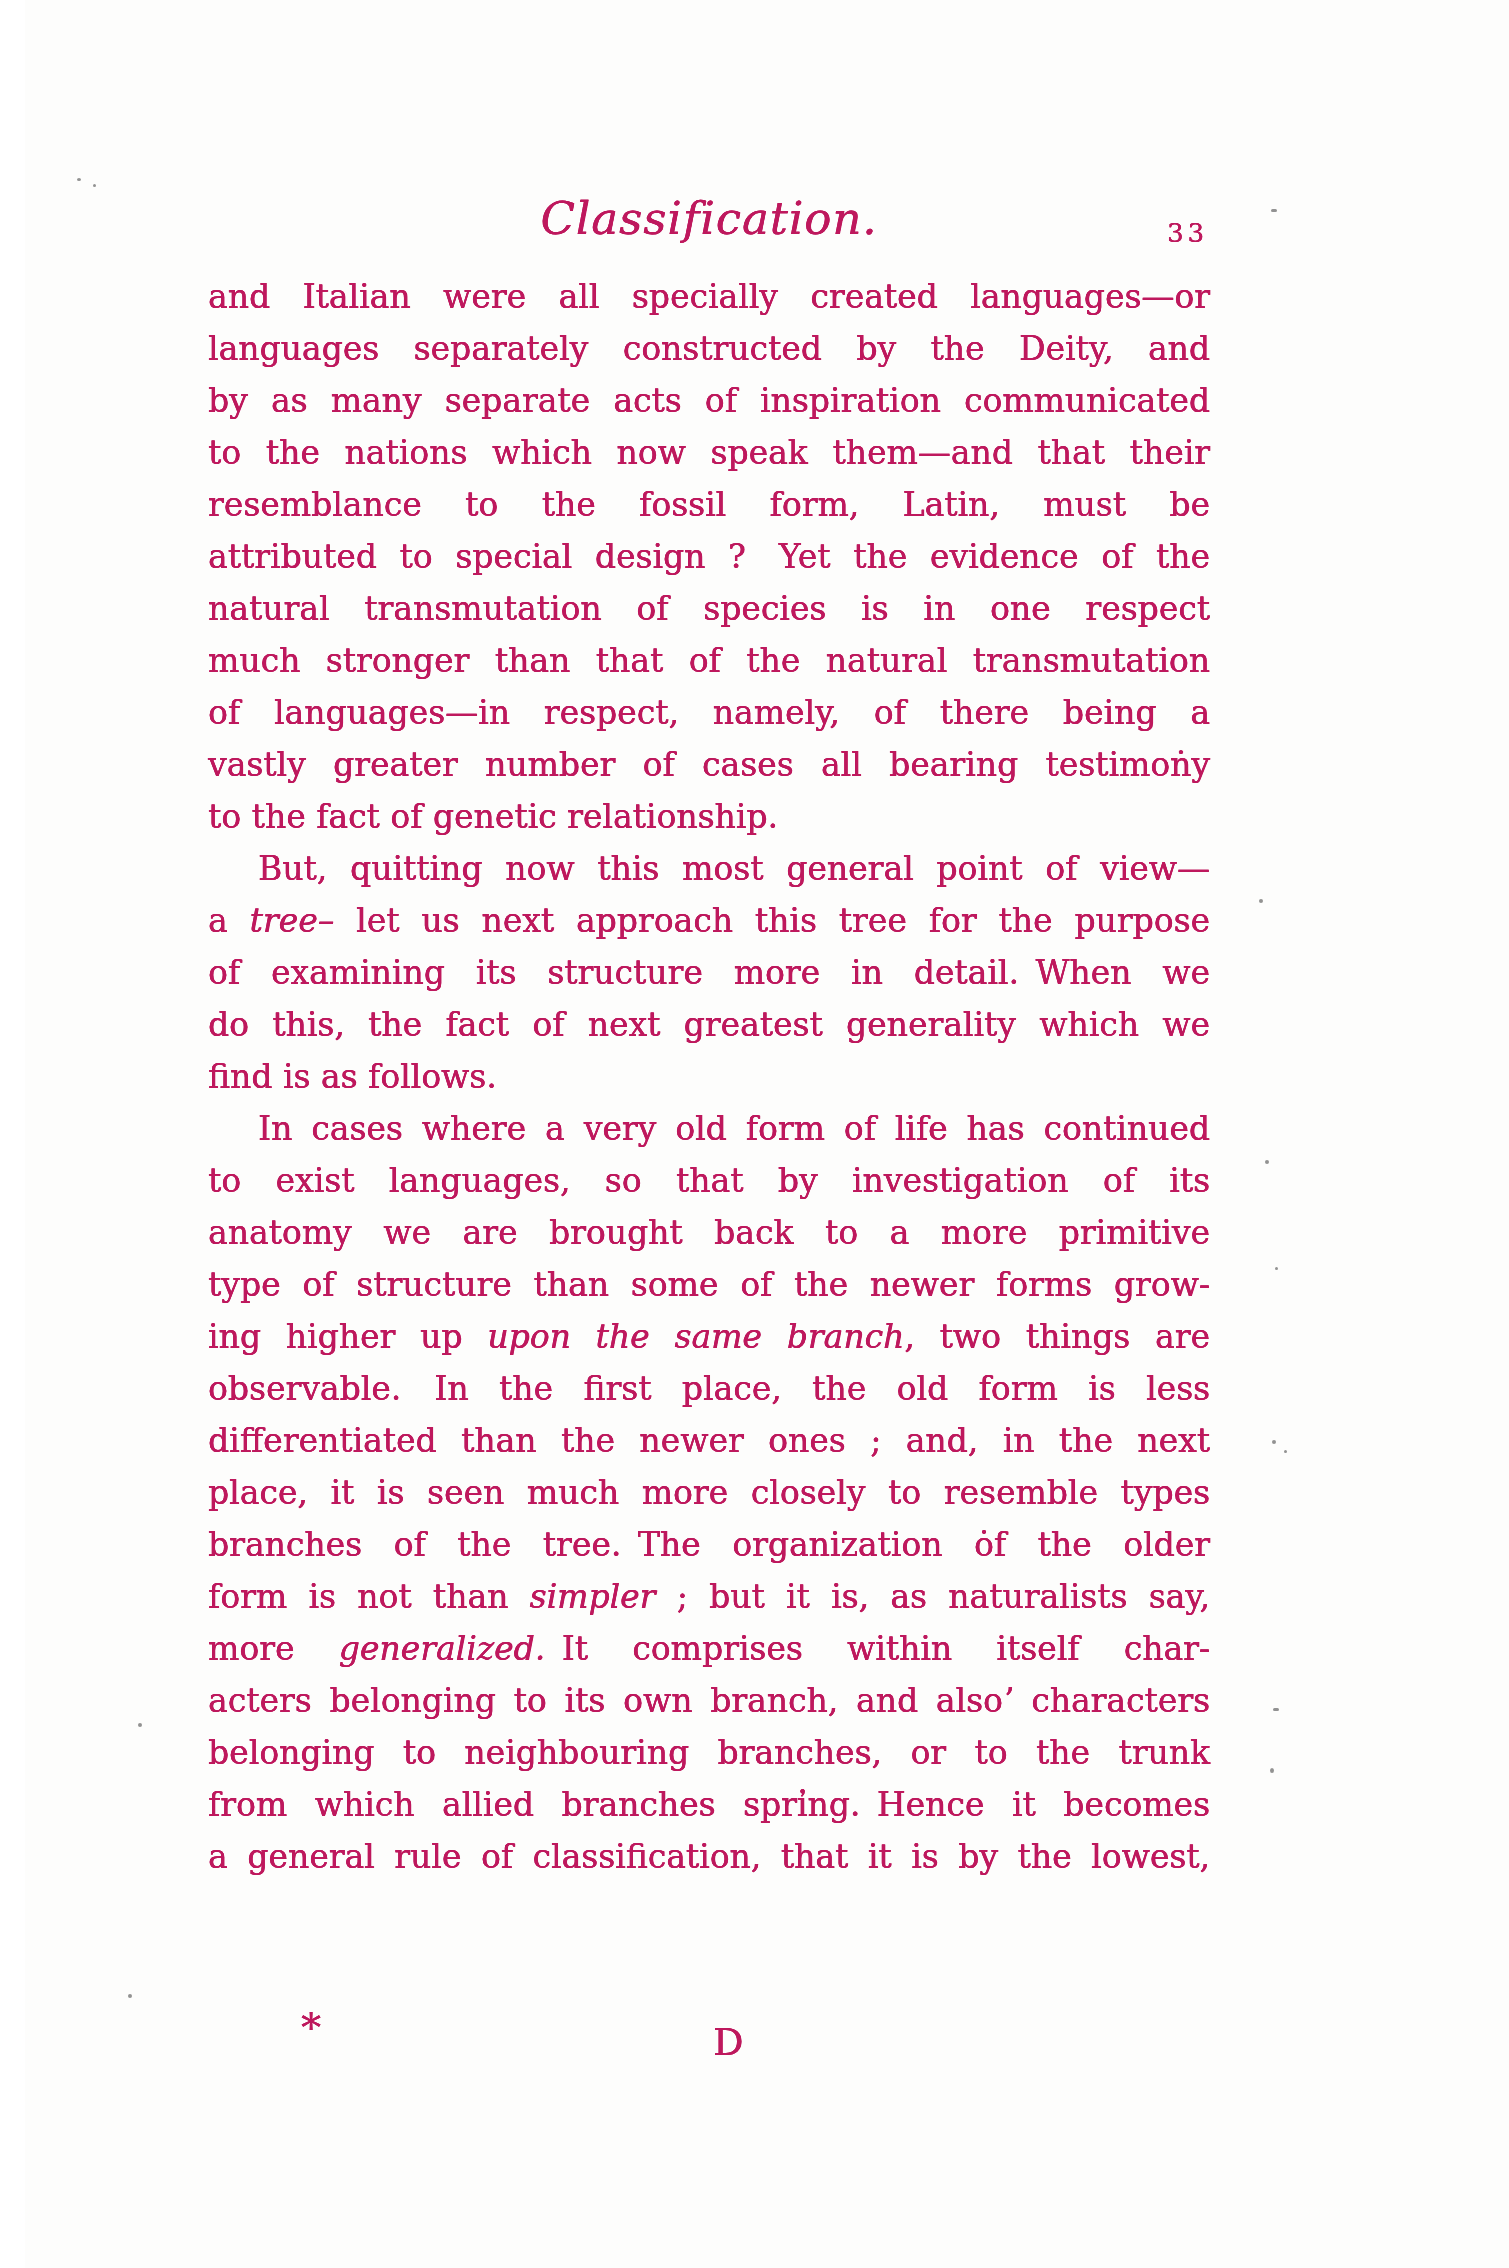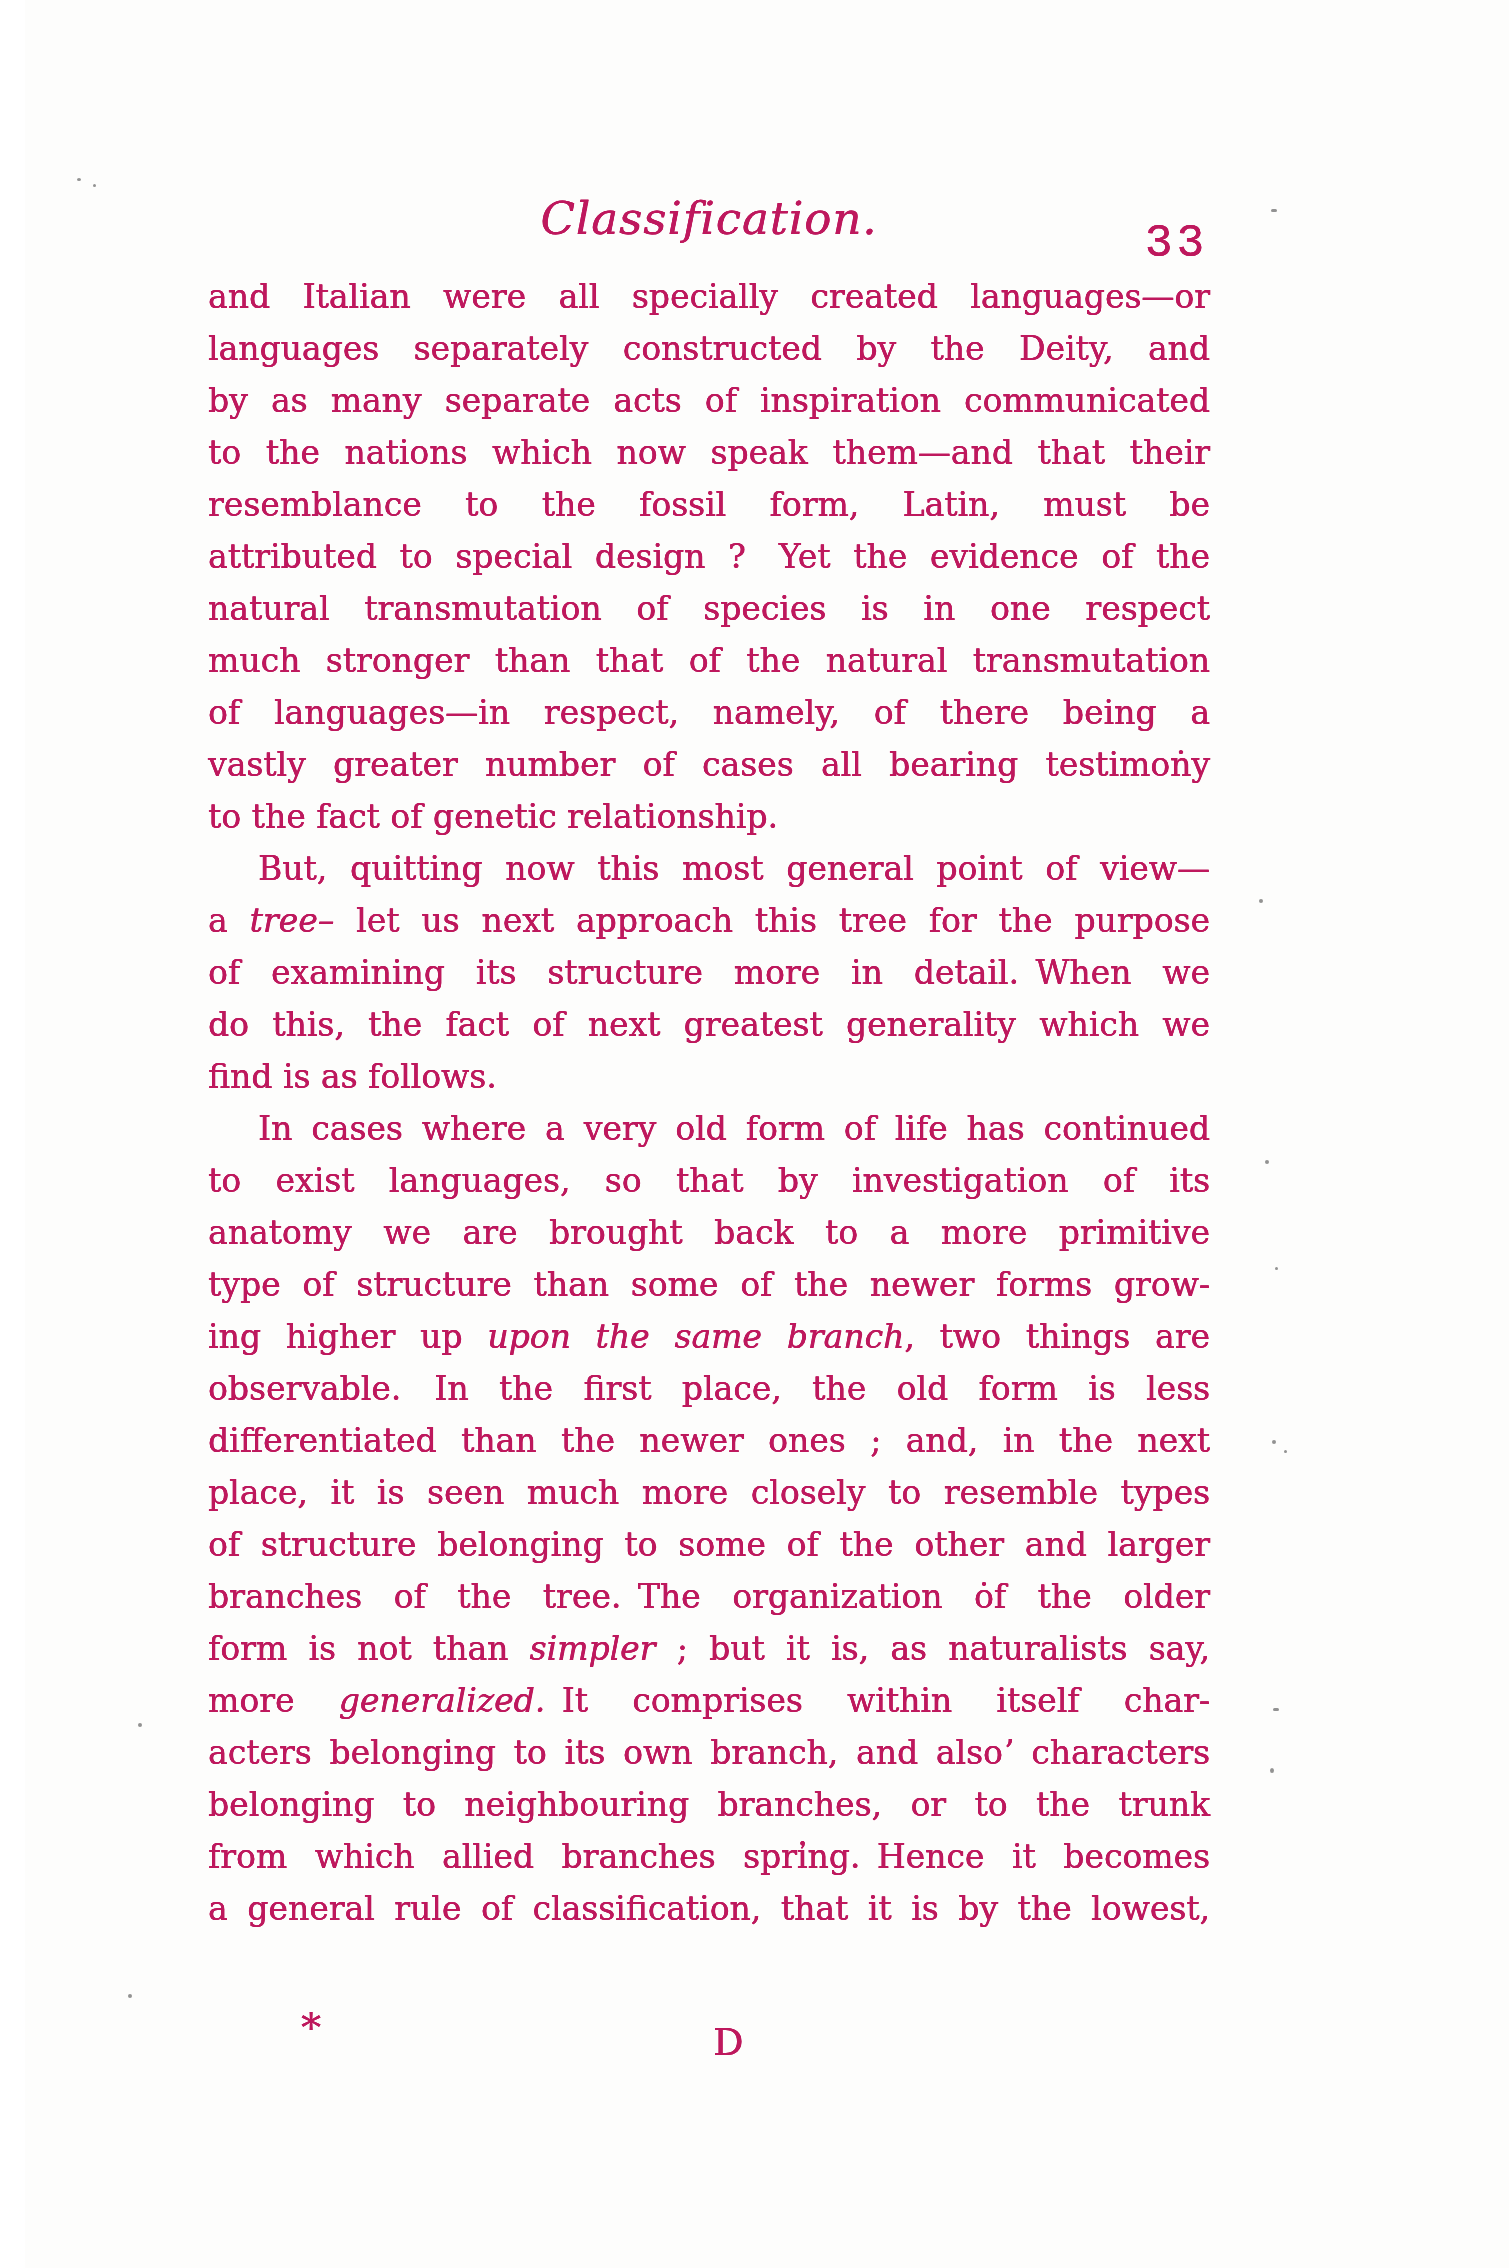--- a/index.html
+++ b/index.html
@@ -32,23 +32,22 @@
     left: 0; right: 0;
     text-align: center;
     font-style: italic;
     font-size: 45px;
     letter-spacing: 1px;
   }
   .page-number {
     position: absolute;
     right: 2px;
     top: 26px;
-    font-size: 46px;
+    font-size: 26px;
     letter-spacing: 4px;
-    font-family: Liberation Mono, monospace;
   }
 
   .body-text {
     position: absolute;
     left: 183px;
     top: 271px;
     width: 1002px;
   }
   .line {
     font-size: 33px;
@@ -114,21 +113,20 @@
       <div class="line"><span>do this, the fact of next greatest generality which we</span></div>
       <div class="line no-just"><span>find is as follows.</span></div>
       <div class="line indent"><span>In cases where a very old form of life has continued</span></div>
       <div class="line"><span>to exist languages, so that by investigation of its</span></div>
       <div class="line"><span>anatomy we are brought back to a more primitive</span></div>
       <div class="line"><span>type of structure than some of the newer forms grow-</span></div>
       <div class="line"><span>ing higher up </span><span class="it">upon the same branch</span><span>, two things are</span></div>
       <div class="line"><span>observable. In the first place, the old form is less</span></div>
       <div class="line"><span>differentiated than the newer ones ; and, in the next</span></div>
       <div class="line"><span>place, it is seen much more closely to resemble types</span></div>
-      <div class="line"><span>of structure belonging to some of the other and larger</span></div>
       <div class="line"><span>branches of the tree. The organization ȯf the older</span></div>
       <div class="line"><span>form is not than </span><span class="it">simpler</span><span> ; but it is, as naturalists say,</span></div>
       <div class="line"><span>more </span><span class="it">generalized.</span><span> It comprises within itself char-</span></div>
       <div class="line"><span>acters belonging to its own branch, and alsoʼ characters</span></div>
       <div class="line"><span>belonging to neighbouring branches, or to the trunk</span></div>
       <div class="line"><span>from which allied branches spri̓ng. Hence it becomes</span></div>
       <div class="line"><span>a general rule of classification, that it is by the lowest,</span></div>
     </div>
 
   <div class="footer-star inked">*</div>

